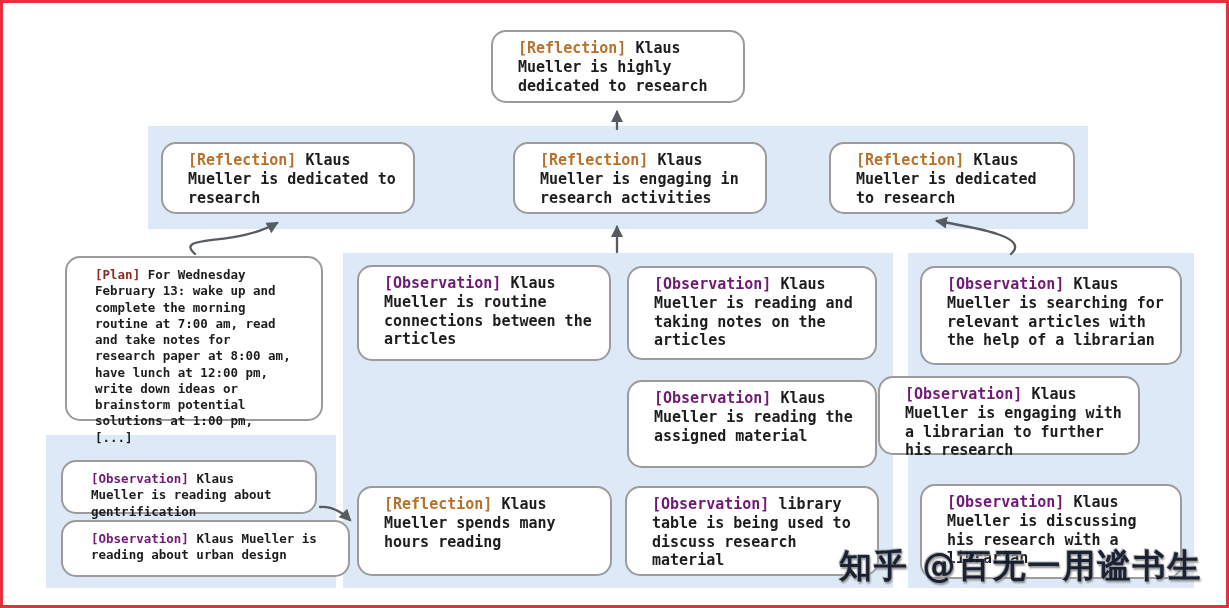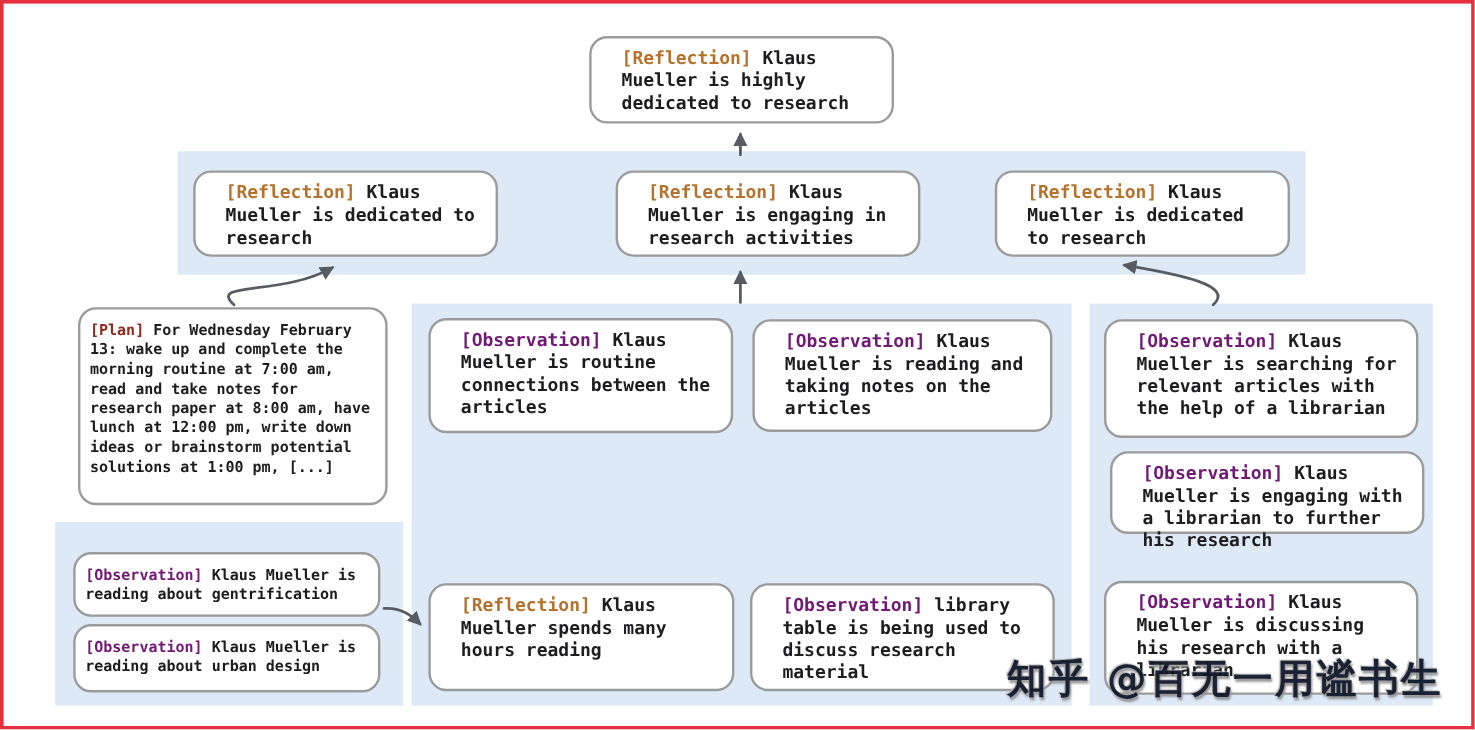--- a/index.html
+++ b/index.html
@@ -9,21 +9,21 @@
     font-family:"DejaVu Sans Mono",monospace;
   }
   .band{position:absolute;background:#dde9f7;z-index:1;}
   .arrows{position:absolute;left:0;top:0;z-index:2;pointer-events:none;}
   .box{
     position:absolute;z-index:3;box-sizing:border-box;
     background:#ffffff;border:2px solid #9b9b9b;border-radius:15px;
     padding:7px 13px;color:#1d1d1f;font-weight:700;
   }
   .big{font-size:15px;line-height:1.25;padding-left:25px;}
-  .small{font-size:12.5px;line-height:1.3;padding:9px 8px;}
+  .small{font-size:12.5px;line-height:1.3;padding:9px 28px;}
   .tag-reflection{color:#b5722c;}
   .tag-plan{color:#8e2a21;}
   .tag-observation{color:#701a75;}
   .watermark{
     position:absolute;z-index:5;left:836px;top:541px;white-space:nowrap;
     font-family:"DejaVu Sans",sans-serif;font-weight:700;font-size:33px;
     color:#0f172a;letter-spacing:2px;opacity:.95;
     text-shadow:0 0 1px #9a9a9a,1px 2px 2px #8d8d8d,-1px -1px 1px #b5b5b5;
   }
 </style>
@@ -72,48 +72,52 @@
 
   <div class="box small" style="left:62px;top:253px;width:258px;height:165px">
     <span class="tag-plan">[Plan]</span>
     <span>For Wednesday February 13: wake up and complete the morning routine at 7:00 am, read and take notes for research paper at 8:00 am, have lunch at 12:00 pm, write down ideas or brainstorm potential solutions at 1:00 pm, [...]</span>
   </div>
 
   <div class="box small" style="left:58px;top:457px;width:256px;height:54px">
     <span class="tag-observation">[Observation]</span>
     <span>Klaus Mueller is reading about gentrification</span>
   </div>
-  <div class="box small" style="left:58px;top:517px;width:256px;height:57px">
+  <div class="box small" style="left:58px;top:517px;width:289px;height:57px">
     <span class="tag-observation">[Observation]</span>
     <span>Klaus Mueller is reading about urban design</span>
   </div>
 
   <div class="box big" style="left:354px;top:262px;width:254px;height:96px">
     <span class="tag-observation">[Observation]</span>
     <span>Klaus Mueller is routine connections between the articles</span>
   </div>
   <div class="box big" style="left:624px;top:263px;width:250px;height:94px">
     <span class="tag-observation">[Observation]</span>
     <span>Klaus Mueller is reading and taking notes on the articles</span>
   </div>
 
   <div class="box big" style="left:354px;top:483px;width:255px;height:90px">
     <span class="tag-reflection">[Reflection]</span>
     <span>Klaus Mueller spends many hours reading</span>
   </div>
+  <div class="box big" style="left:624px;top:377px;width:250px;height:88px">
+    <span class="tag-observation">[Observation]</span>
+    <span>Klaus Mueller is reading the assigned material</span>
+  </div>
   <div class="box big" style="left:622px;top:483px;width:254px;height:90px">
     <span class="tag-observation">[Observation]</span>
     <span>library table is being used to discuss research material</span>
   </div>
 
   <div class="box big" style="left:917px;top:263px;width:262px;height:99px">
     <span class="tag-observation">[Observation]</span>
     <span>Klaus Mueller is searching for relevant articles with the help of a librarian</span>
   </div>
-  <div class="box big" style="left:922px;top:373px;width:262px;height:69px">
+  <div class="box big" style="left:875px;top:373px;width:262px;height:79px">
     <span class="tag-observation">[Observation]</span>
     <span>Klaus Mueller is engaging with a librarian to further his research</span>
   </div>
   <div class="box big" style="left:917px;top:481px;width:262px;height:95px">
     <span class="tag-observation">[Observation]</span>
     <span>Klaus Mueller is discussing his research with a librarian</span>
   </div>
 
   <div class="watermark">知乎 @百无一用谧书生</div>
 

